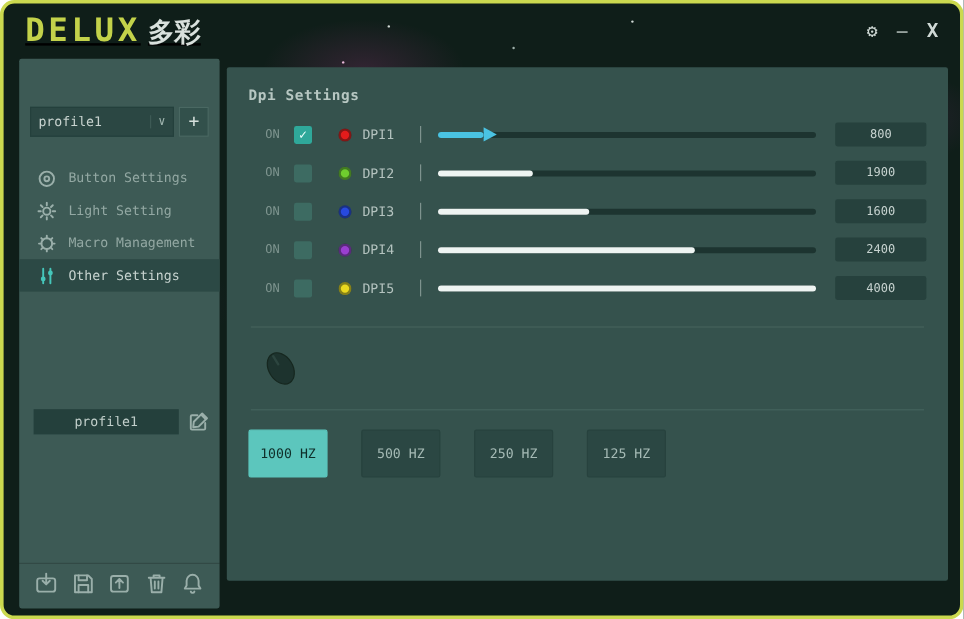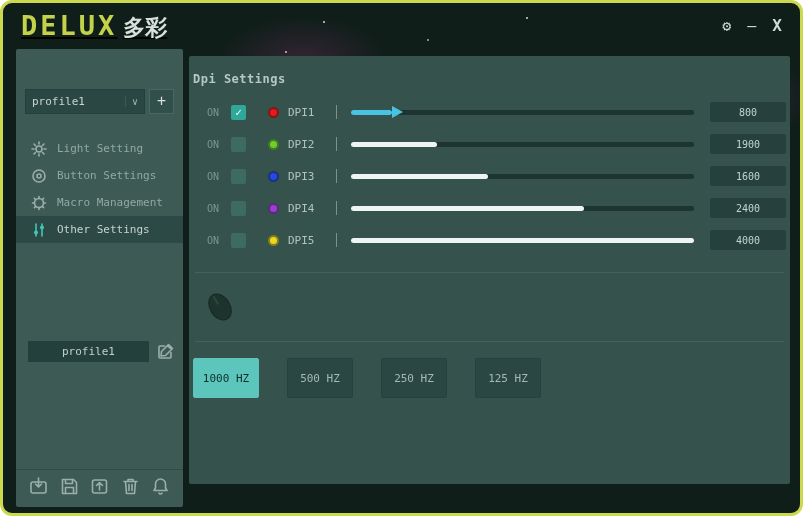--- a/index.html
+++ b/index.html
@@ -45,21 +45,21 @@
   .profile-tag-row { position:absolute; left:12px; right:8px; top:292px; display:flex; align-items:center; gap:6px; }
   .profile-tag { flex:1; background:#24403c; height:21px; display:flex; align-items:center; justify-content:center;
     color:#c2cfcb; font-size:11px; }
   .edit-btn { width:20px; height:20px; cursor:pointer; display:flex; align-items:center; justify-content:center; }
   .dock { position:absolute; left:0; right:0; bottom:4px; height:34px; display:flex; align-items:center;
     justify-content:space-between; padding:0 12px; border-top:1px solid rgba(0,0,0,0.18); }
   .dock-icon { width:21px; height:21px; cursor:pointer; }
   .icon-svg { stroke:#9aafaa; fill:none; stroke-width:1.6; stroke-linecap:round; stroke-linejoin:round; }
 
   
-  .panel { position:absolute; left:186px; top:53px; width:601px; height:428px; background:#35524d; border-radius:2px; padding:16px 4px; }
+  .panel { position:absolute; left:186px; top:53px; width:601px; height:428px; background:#35524d; border-radius:2px; padding:16px 18px; }
   .section-title { color:#b7c7c2; font-size:12px; font-weight:bold; letter-spacing:0.5px; margin-bottom:4px; }
   .dpi-rows { margin-top:10px; }
   .dpi-row { display:flex; align-items:center; height:32px; padding-left:14px; }
   .on-label { color:#7e948f; font-size:10px; width:24px; }
   .cb { width:15px; height:15px; border-radius:2px; background:#3d6b62; margin-right:22px; cursor:pointer;
     display:flex; align-items:center; justify-content:center; }
   .cb.checked { background:#2fa89a; }
   .cb.checked::after { content:"✓"; color:#eafffb; font-size:11px; font-weight:bold; }
   .dot { width:11px; height:11px; border-radius:50%; border:2px solid rgba(10,20,18,0.45); margin-right:9px; }
   .dpi-name { color:#b4c3bf; font-size:11px; width:44px; }
@@ -104,37 +104,37 @@
         <span class="chev">∨</span>
       </div>
       <div class="add-btn">+</div>
     </div>
 
     <nav class="menu">
       <div class="menu-item">
         <span class="mi-icon">
           <svg width="16" height="16" viewBox="0 0 16 16">
               <g class="icon-svg">
+                <circle cx="8" cy="8" r="6"></circle>
+                <circle cx="8" cy="8" r="2"></circle>
+              </g>
+            </svg>
+        </span>
+        <span>Button Settings</span>
+      </div>
+      <div class="menu-item">
+        <span class="mi-icon">
+          <svg width="16" height="16" viewBox="0 0 16 16">
+              <g class="icon-svg">
                 <circle cx="8" cy="8" r="3"></circle>
                 <path d="M8 1v2M8 13v2M1 8h2M13 8h2M3 3l1.5 1.5M11.5 11.5L13 13M13 3l-1.5 1.5M4.5 11.5L3 13"></path>
               </g>
             </svg>
         </span>
         <span>Light Setting</span>
-      </div>
-      <div class="menu-item">
-        <span class="mi-icon">
-          <svg width="16" height="16" viewBox="0 0 16 16">
-              <g class="icon-svg">
-                <circle cx="8" cy="8" r="6"></circle>
-                <circle cx="8" cy="8" r="2"></circle>
-              </g>
-            </svg>
-        </span>
-        <span>Button Settings</span>
       </div>
       <div class="menu-item">
         <span class="mi-icon">
           <svg width="16" height="16" viewBox="0 0 16 16">
               <g class="icon-svg">
                 <circle cx="8" cy="8" r="4.5"></circle>
                 <path d="M8 1.5v2M8 12.5v2M1.5 8h2M12.5 8h2M3.4 3.4l1.4 1.4M11.2 11.2l1.4 1.4M12.6 3.4l-1.4 1.4M4.8 11.2l-1.4 1.4"></path>
               </g>
             </svg>
         </span>

